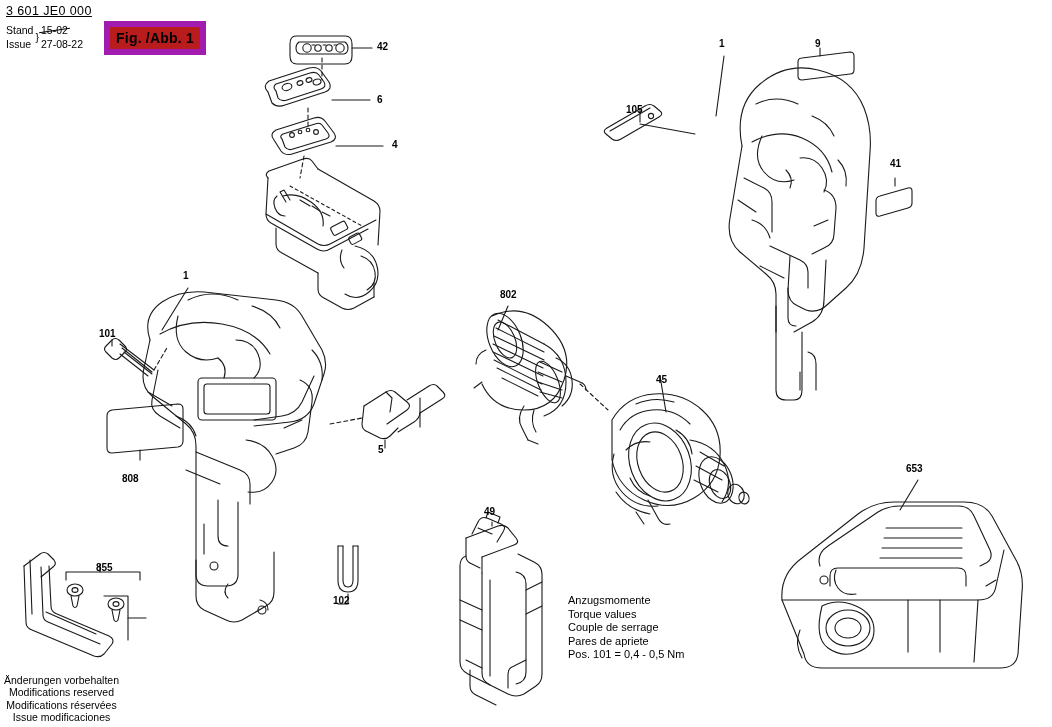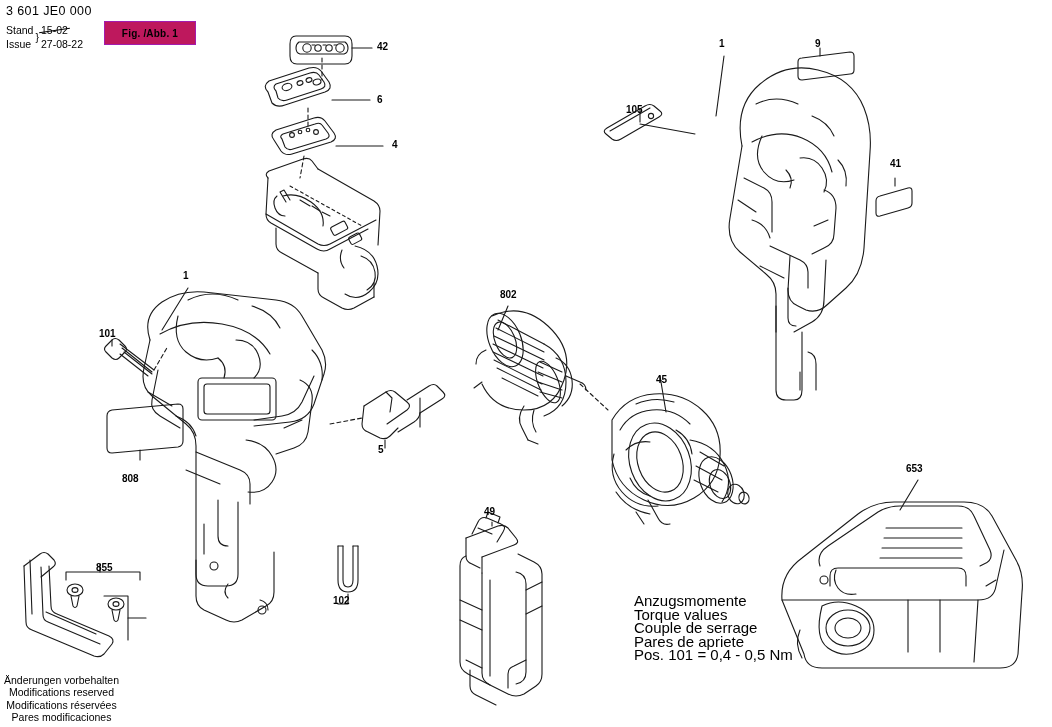--- a/index.html
+++ b/index.html
@@ -5,45 +5,45 @@
   html,body{margin:0;padding:0;background:#ffffff;}
   body{
     width:1052px;height:727px;position:relative;overflow:hidden;
     font-family:"Liberation Sans", sans-serif;
     color:#000;
   }
   .page{position:absolute;inset:0;}
   svg.diagram{position:absolute;left:0;top:0;width:1052px;height:727px;}
 
   .hdr-partno{
-    position:absolute;left:6px;top:4px;font-size:12.5px;letter-spacing:.4px;
+    position:absolute;left:6px;top:4px;font-size:12.5px;letter-spacing:.4px;text-decoration:underline;
   }
   .hdr-dates{
     position:absolute;left:4px;top:22px;font-size:10.5px;line-height:12px;
   }
   .hdr-dates td{font-size:10.5px;padding:0;line-height:12px;white-space:nowrap;}
   .brace{font-size:13px;padding:0 2px 0 2px;}
   .strike{position:relative;}
   .strike:after{
     content:"";position:absolute;left:-2px;right:-2px;top:50%;
     border-top:1px solid #000;transform:rotate(-8deg);
   }
   .figbox{
     position:absolute;left:104px;top:21px;width:90px;height:22px;
-    border:1px solid #a21caf;display:flex;align-items:center;justify-content:center;
-    font-size:10px;font-weight:bold;letter-spacing:.2px;background:#be185d;
+    border:6px solid #a21caf;display:flex;align-items:center;justify-content:center;
+    font-size:14px;font-weight:bold;letter-spacing:.2px;background:#b91c1c;
   }
 
   .footer{
     position:absolute;left:4px;bottom:4px;font-size:10.5px;line-height:12.2px;
   }
   .footer div{white-space:nowrap;text-align:center;}
 
   .torque{
-    position:absolute;left:634px;top:594px;font-size:15px;line-height:13.6px;
+    position:absolute;left:568px;top:594px;font-size:11px;line-height:13.6px;
   }
   .torque div{white-space:nowrap;}
 
   .lbl{
     position:absolute;font-size:10px;font-weight:bold;white-space:nowrap;
   }
 </style>
 </head>
 <body>
 
@@ -356,16 +356,16 @@
     <div>Torque values</div>
     <div>Couple de serrage</div>
     <div>Pares de apriete</div>
     <div>Pos. 101  =  0,4  -  0,5 Nm</div>
   </div>
 
   <div class="footer">
     <div>Änderungen vorbehalten</div>
     <div>Modifications reserved</div>
     <div>Modifications réservées</div>
-    <div>Pares modificaciones</div>
+    <div>Issue modificaciones</div>
   </div>
 
 </div>
 
 </body></html>

